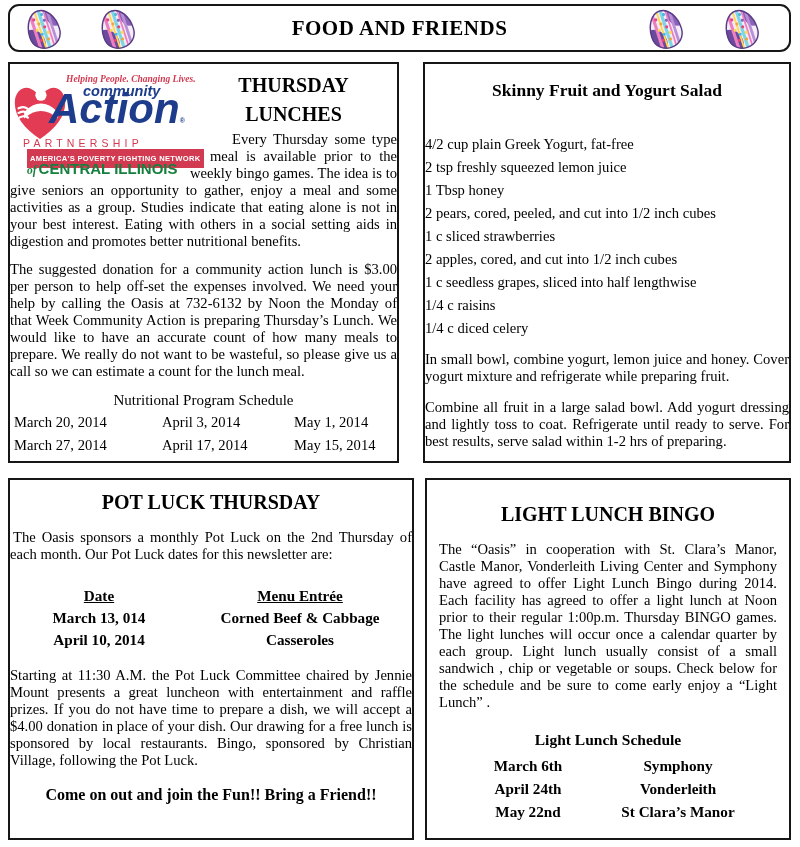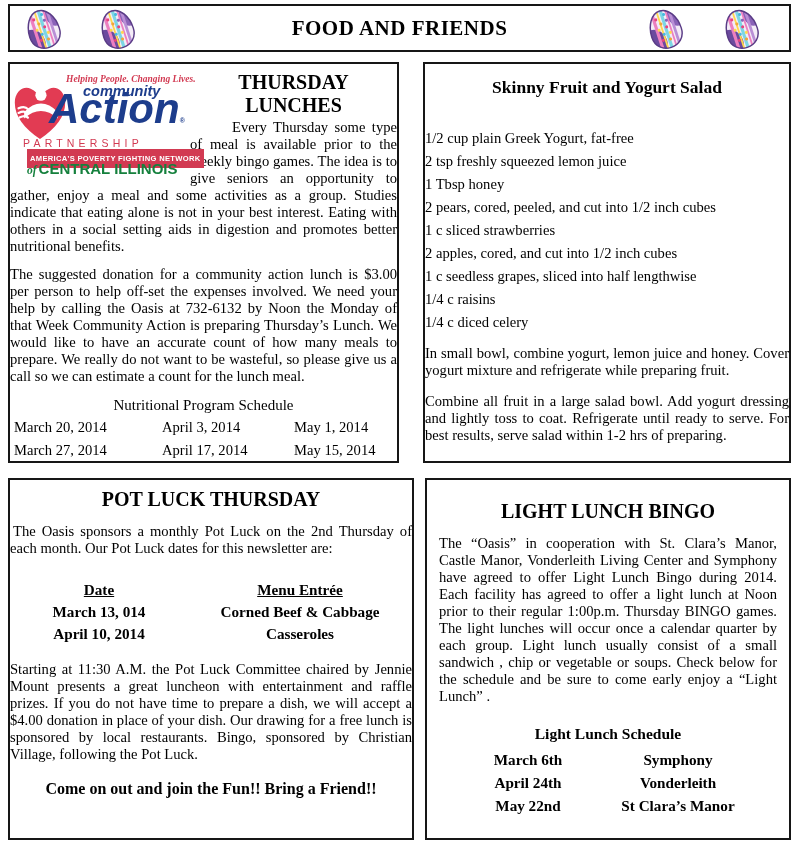--- a/index.html
+++ b/index.html
@@ -8,31 +8,31 @@
     background:#ffffff; color:#000;
     font-family:"Liberation Serif","DejaVu Serif",serif;
     font-size:14.6px; line-height:17px;
   }
   .panel {
     position:absolute; background:#fff; border:2px solid #161616;
     box-sizing:border-box; overflow:hidden;
   }
   
   #header { left:8px; top:4px; width:783px; height:48px;
-    display:flex; align-items:center; justify-content:center; }
+    display:flex; align-items:center; justify-content:center;border-radius:11px; }
   #header .hdr-title { font-weight:bold; font-size:21px; letter-spacing:.5px; }
   .egg { position:absolute; width:40px; height:44px; top:2px; }
   #egg1 { left:14px; } #egg2 { left:88px; }
   #egg3 { left:636px; } #egg4 { left:712px; }
   
   #box-tl { left:8px;  top:62px;  width:391px; height:401px; padding:6px 0; }
   #box-tr { left:423px; top:62px; width:368px; height:401px; padding:8px 0; }
   #box-bl { left:8px;  top:478px; width:406px; height:362px; padding:8px 0; }
   #box-br { left:425px; top:478px; width:366px; height:362px; padding:20px 12px; }
-  .panel-title { font-weight:bold; text-align:center; font-size:20px; line-height:23px; }
+  .panel-title { font-weight:bold; text-align:center; font-size:20px; line-height:29px; }
   .jpara { text-align:justify; margin:0; }
   
   #ca-logo { float:left; width:172px; height:106px; position:relative; margin:0 8px 2px 0; }
   .lg-sans { font-family:"Liberation Sans","DejaVu Sans",sans-serif; }
   #lg-tagline { position:absolute; left:56px; top:1px; color:#d23a52;
     font-style:italic; font-weight:bold; font-size:9.5px; white-space:nowrap; }
   #lg-heart { position:absolute; left:2px; top:13px; width:56px; height:58px; }
   #lg-community { position:absolute; left:73px; top:13px; color:#1d3d8c;
     font-weight:bold; font-style:italic; font-size:14.5px; }
   #lg-action { position:absolute; left:39px; top:18px; color:#1d3d8c;
@@ -151,21 +151,21 @@
     <div>May 15, 2014</div>
     <div></div>
     <div></div>
     <div>May 29, 2014</div>
   </div>
 </div>
 
 <div id="box-tr" class="panel">
   <div id="rc-title" class="panel-title">Skinny Fruit and Yogurt Salad</div>
   <div id="rc-list">
-    <p>1/2 cup plain Greek Yogurt, fat-free</p>
+    <p>4/2 cup plain Greek Yogurt, fat-free</p>
     <p>2 tsp freshly squeezed lemon juice</p>
     <p>1 Tbsp honey</p>
     <p>2 pears, cored, peeled, and cut into 1/2 inch cubes</p>
     <p>1 c sliced strawberries</p>
     <p>2 apples, cored, and cut into 1/2 inch cubes</p>
     <p>1 c seedless grapes, sliced into half lengthwise</p>
     <p>1/4 c raisins</p>
     <p>1/4 c diced celery</p>
   </div>
   <p class="jpara rc-step">In small bowl, combine yogurt, lemon juice and honey. Cover yogurt mixture and refrigerate while preparing fruit.</p>

